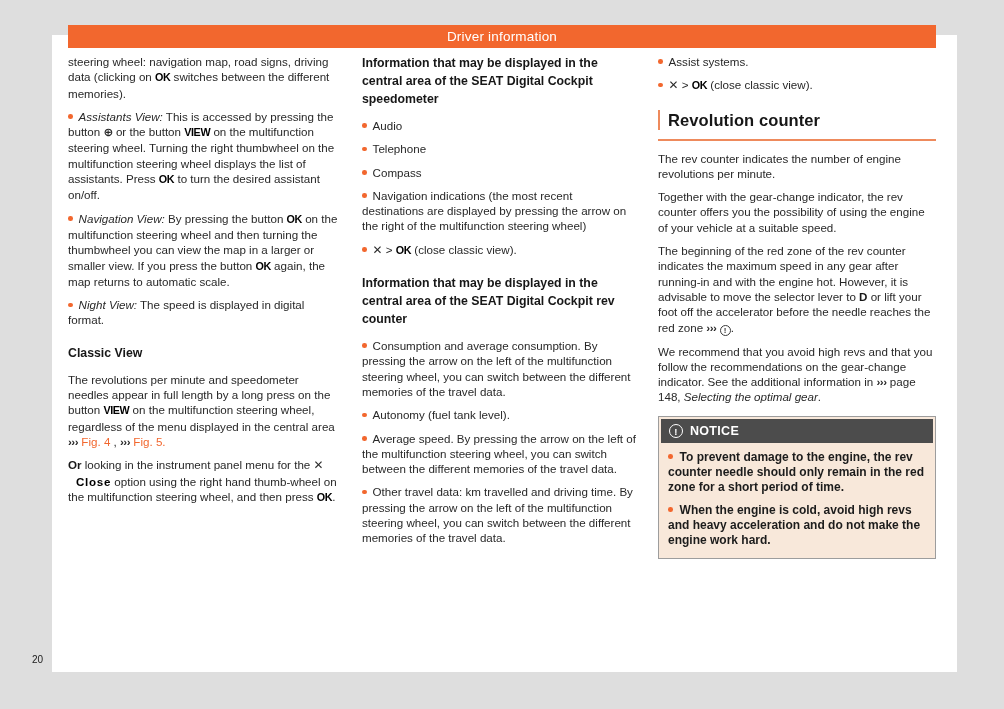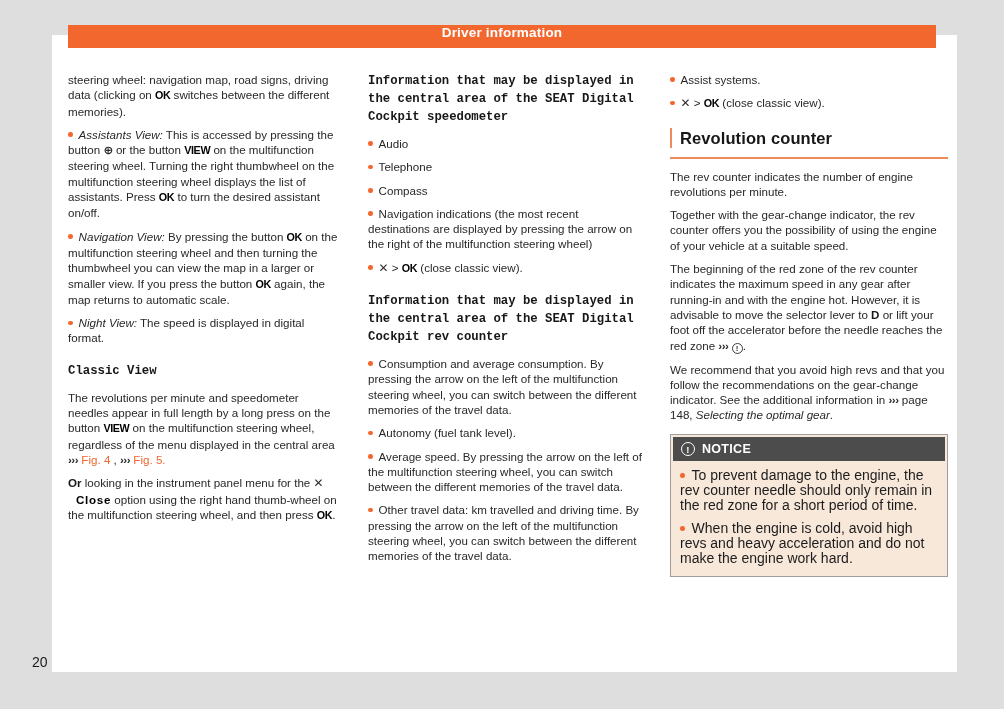--- a/index.html
+++ b/index.html
@@ -20,41 +20,40 @@
     color:var(--ink);
     -webkit-font-smoothing:antialiased;
   }
   .page{
     position:absolute;left:52px;top:35px;width:905px;height:637px;
     background:#ffffff;
   }
   .header-bar{
     position:absolute;left:68px;top:25px;width:868px;height:23px;
     background:var(--accent);color:#fff;
-    display:flex;justify-content:center;
-    font-size:13.5px;font-weight:bold;letter-spacing:.2px;
+    display:flex;align-items:center;justify-content:center;
+    font-size:13.5px;font-weight:normal;letter-spacing:.2px;
     z-index:2;
   }
   .content{
-    position:absolute;left:68px;top:72px;width:868px;
-    display:grid;grid-template-columns:272px 274px 278px;gap:0 28px;
+    position:absolute;left:68px;top:54px;width:868px;
+    display:grid;grid-template-columns:272px 274px 278px;gap:0 22px;
     z-index:1;
   }
   .col{min-width:0;}
   p.para{font-size:11.6px;line-height:15.3px;margin:0 0 8px 0;color:var(--ink);}
   ul.blist{list-style:none;margin:0 0 8px 0;padding:0;}
   ul.blist li{font-size:11.6px;line-height:15.3px;margin:0 0 8px 0;}
   ul.blist li::before{
     content:"";display:inline-block;width:4.6px;height:4.6px;border-radius:50%;
     background:var(--accent);margin-right:6px;vertical-align:2px;
   }
   .col-heading{
     font-size:12.3px;line-height:18px;font-weight:bold;color:var(--ink-dark);
     margin:0 0 10px 0;
-    font-family:Liberation Mono, monospace;
   }
   .mt{margin-top:16px;}
   .rev-heading{
     position:relative;margin:16px 0 10px 0;padding:1px 0 9px 10px;
     border-bottom:2px solid var(--accent-soft);
   }
   .rev-heading::before{
     content:"";position:absolute;left:0;top:0;bottom:9px;width:2px;
     background:var(--accent-soft);
   }
@@ -81,28 +80,28 @@
     display:flex;align-items:center;gap:7px;
     font-size:12.5px;font-weight:bold;letter-spacing:.3px;
     padding:4px 8px;height:24px;
   }
   .notice-warn-icon{
     width:14px;height:14px;border:1.6px solid #fff;border-radius:50%;
     font-size:9.5px;line-height:13px;text-align:center;font-weight:bold;flex:0 0 auto;
   }
   .notice-body{padding:7px 9px 10px 9px;}
   .notice-body ul{list-style:none;margin:0;padding:0;}
-  .notice-body li{font-size:14px;line-height:15px;font-weight:normal;color:#1c1c1c;margin:0 0 8px 0;}
+  .notice-body li{font-size:12px;line-height:15px;font-weight:bold;color:#1c1c1c;margin:0 0 8px 0;}
   .notice-body li:last-child{margin-bottom:0;}
   .notice-body li::before{
     content:"";display:inline-block;width:4.6px;height:4.6px;border-radius:50%;
     background:var(--accent);margin-right:7px;vertical-align:2px;
   }
   .page-number{
-    position:absolute;left:32px;top:654px;font-size:14px;color:#1a1a1a;z-index:2;
+    position:absolute;left:32px;top:654px;font-size:10px;color:#1a1a1a;z-index:2;
   }
 </style>
 </head>
 <body>
 
 <div class="page"></div>
 
 <div class="header-bar">
   <span>Driver information</span>
 </div>

